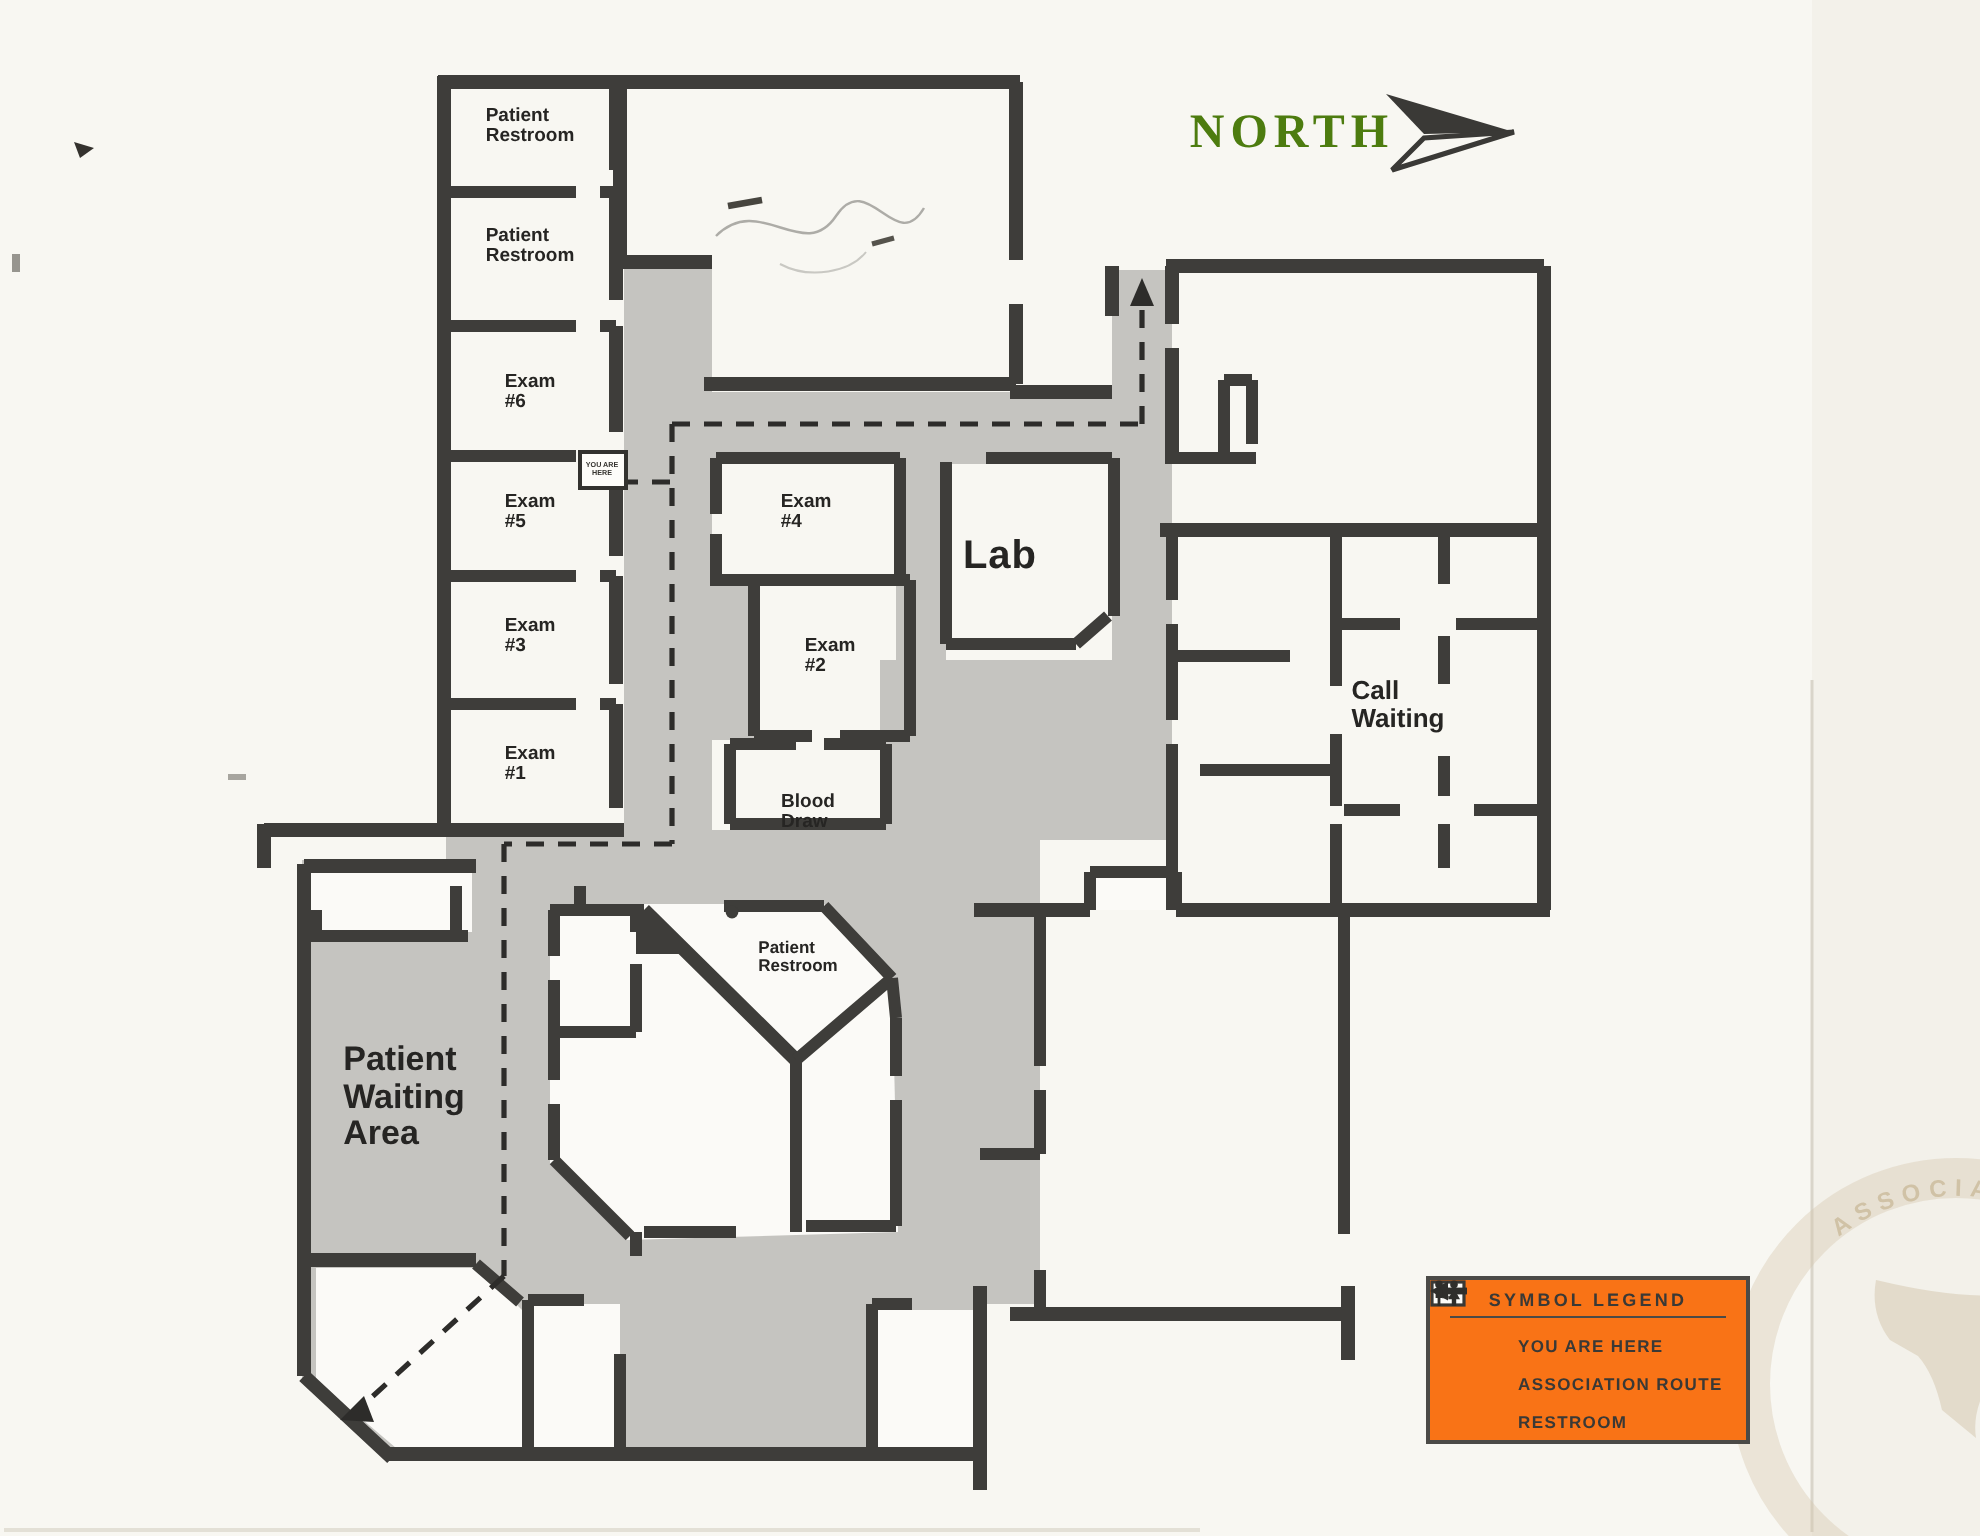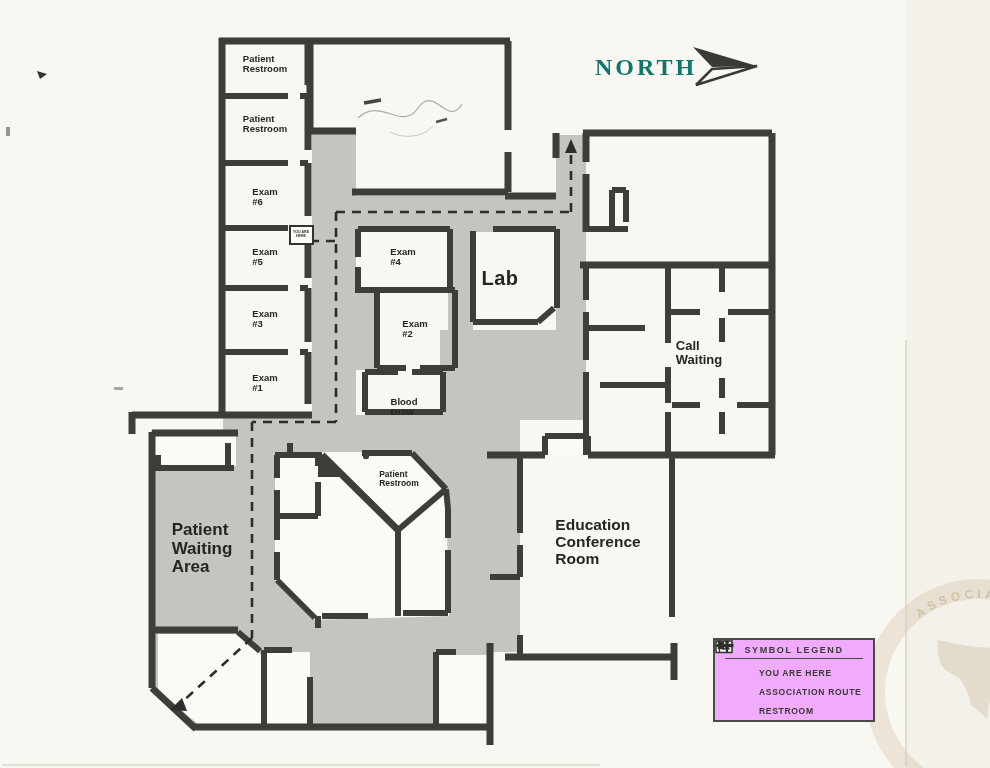--- a/index.html
+++ b/index.html
@@ -3,26 +3,26 @@
 <meta charset="utf-8">
 <style>
   html,body{margin:0;padding:0;background:#e9e7e0;}
   #stage{position:relative;width:990px;height:768px;background:#f8f7f2;overflow:hidden;
          font-family:"Liberation Sans",sans-serif;}
   svg{position:absolute;left:0;top:0;}
   .lbl{position:absolute;transform:translate(-50%,-50%);
        font-weight:bold;color:#262523;white-space:pre-line;line-height:1.1;
        font-family:"Liberation Sans",sans-serif;}
   .north-lbl{position:absolute;transform:translate(-50%,-50%);font-family:"Liberation Serif",serif;
-       font-weight:bold;font-size:24px;letter-spacing:3px;color:#0f766e;}
+       font-weight:bold;font-size:24px;letter-spacing:3px;color:#4d7c0f;}
   .micro{position:absolute;transform:translate(-50%,-50%);font-size:3.6px;line-height:1;
        font-weight:bold;color:#35332f;text-align:center;white-space:pre-line;}
   
   .legend{position:absolute;left:713px;top:638px;width:162px;height:84px;
-          background:#f0abfc;border:2px solid #4b4a47;box-sizing:border-box;}
+          background:#f97316;border:2px solid #4b4a47;box-sizing:border-box;}
   .legend-title{font-size:9px;font-weight:bold;letter-spacing:1.6px;text-align:center;
           color:#3a3936;margin-top:5px;}
   .legend-rule{border:none;border-top:1.5px solid #4b4a47;margin:3px 10px 4px 10px;}
   .legend-row{display:flex;align-items:center;gap:8px;padding:1px 0 1px 14px;height:17px;}
   .legend-label{font-size:8.5px;font-weight:bold;letter-spacing:.7px;color:#3a3936;}
   .licon{flex:0 0 22px;display:flex;justify-content:center;}
 </style>
 </head>
 <body>
 
@@ -181,23 +181,20 @@
 #3</div>
 <div class="lbl" style="left:415px;top:329px;font-size:9.5px;">Exam
 #2</div>
 <div class="lbl" style="left:265px;top:383px;font-size:9.5px;">Exam
 #1</div>
 <div class="lbl" style="left:500px;top:278px;font-size:20px;letter-spacing:.5px;">Lab</div>
 <div class="lbl" style="left:404px;top:407px;font-size:9.5px;">Blood
 Draw</div>
 <div class="lbl" style="left:699px;top:353px;font-size:13px;">Call
 Waiting</div>
-<div class="lbl" style="left:598px;top:542px;font-size:15.5px;">Education
-Conference
-Room</div>
 <div class="lbl" style="left:202px;top:549px;font-size:17px;">Patient
 Waiting
 Area</div>
 <div class="lbl" style="left:399px;top:479px;font-size:8.5px;">Patient
 Restroom</div>
 
 <div class="micro" style="left:301px;top:235px;">YOU ARE
 HERE</div>
 
 <div class="north-lbl" style="left:646px;top:67px;">NORTH</div>

